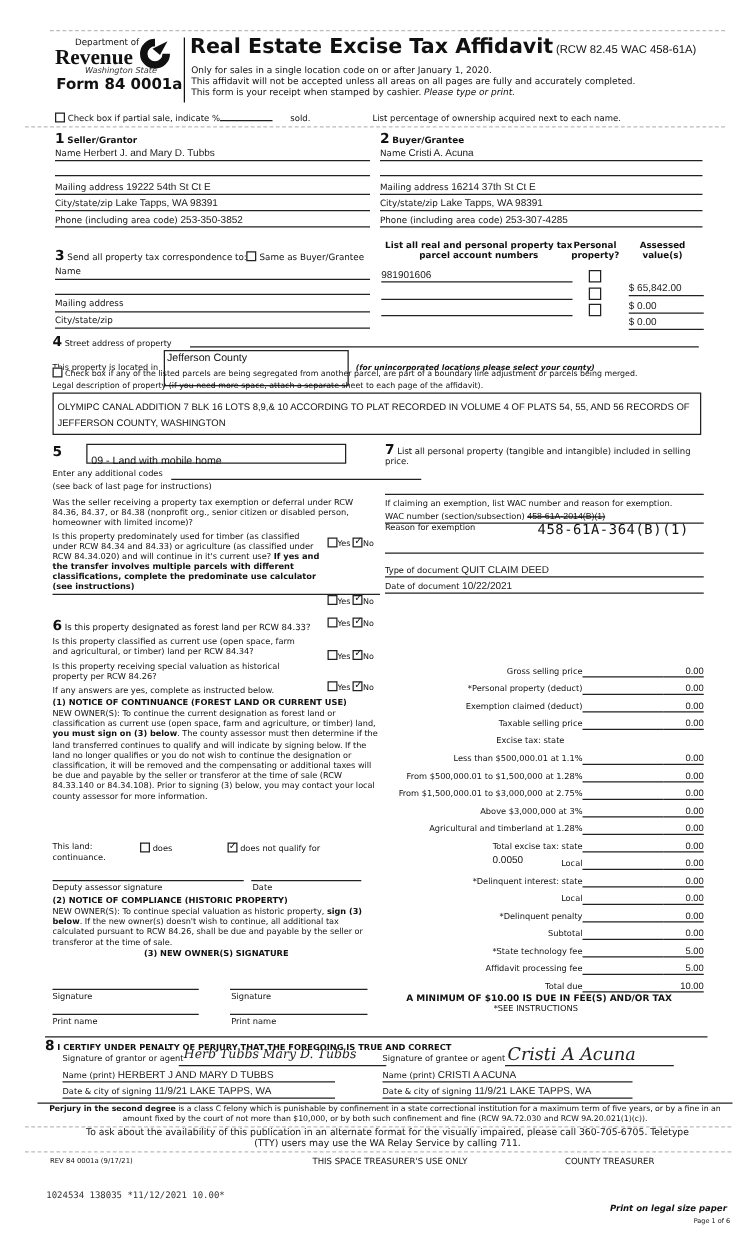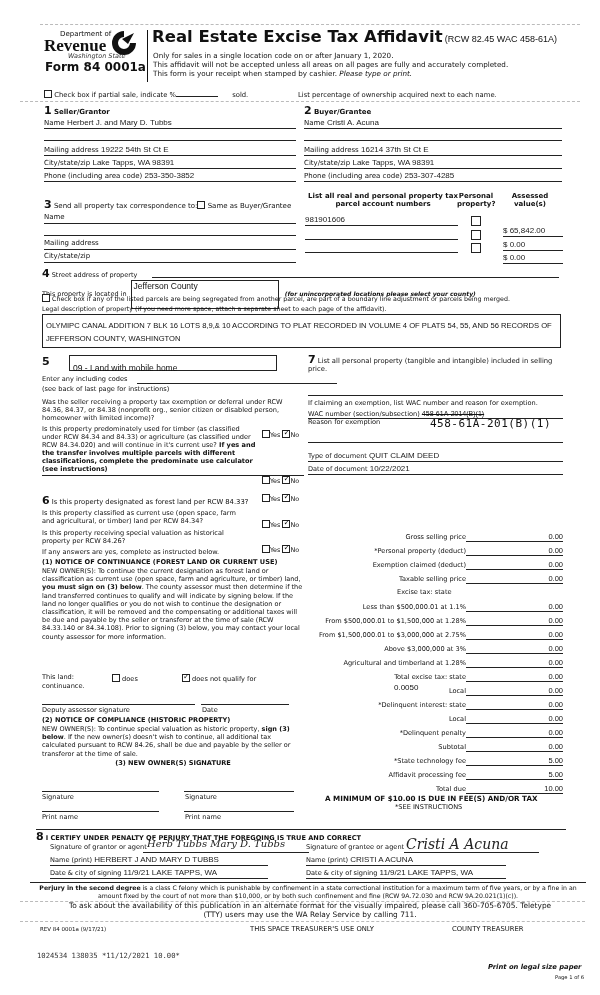--- a/index.html
+++ b/index.html
@@ -121,21 +121,21 @@
 </div>
 <div class="abs row" style="left:42px; top:305px; font-size:6.3px;">Legal description of property (if you need more space, attach a separate sheet to each page of the affidavit).</div>
 <div class="abs box f" style="left:42px; top:314px; width:519px; height:34px; padding:4px 3px; font-size:7.6px; line-height:13px;">OLYMIPC CANAL ADDITION 7 BLK 16 LOTS 8,9,&amp; 10 ACCORDING TO PLAT RECORDED IN VOLUME 4 OF PLATS 54, 55, AND 56 RECORDS OF JEFFERSON COUNTY, WASHINGTON</div>
 
 <div class="abs" style="left:42px; top:355px; width:262px;">
   <div class="row" style="position:relative; height:14px;">
     <span class="secnum">5</span>
     <span class="abs box f" style="left:27px; top:0; width:208px; height:13px; padding:7px 3px; font-size:8.5px;">09 - Land with mobile home</span>
   </div>
   <div class="row" style="margin-top:7px; font-size:6.6px; position:relative;">
-    <span>Enter any including codes</span>
+    <span>Enter any additional codes</span>
     <span class="abs uline" style="left:95px; width:200px; top:1px; height:7px;"></span>
   </div>
   <div style="font-size:6.6px; margin-top:2px;">(see back of last page for instructions)</div>
 
   <div style="position:relative; margin-top:4px; font-size:6.6px; line-height:8px; width:250px;">
     <span>Was the seller receiving a property tax exemption or deferral under RCW 84.36, 84.37, or 84.38 (nonprofit org., senior citizen or disabled person, homeowner with limited income)?</span>
   </div>
   <div class="abs row" style="left:220px; top:75px; font-size:6.4px;">
     <span class="cb"></span><span>Yes</span>
     <span class="cb checked"></span><span>No</span>
@@ -201,21 +201,21 @@
 <div class="abs" style="left:308px; top:356px; width:255px;">
   <div style="font-size:6.8px; line-height:8px;"><span class="secnum">7</span> <span>List all personal property (tangible and intangible) included in selling price.</span></div>
   <div class="uline" style="margin-top:22px; height:1px;"></div>
   <div style="font-size:6.6px; margin-top:4px;">If claiming an exemption, list WAC number and reason for exemption.</div>
   <div class="row uline" style="font-size:6.6px; margin-top:2px; height:9px;">
     <span>WAC number (section/subsection)</span>
     <span class="f" style="text-decoration:line-through; font-size:7px;">458-61A-2014(B)(1)</span>
   </div>
   <div class="row" style="font-size:6.6px; position:relative; height:10px;">
     <span>Reason for exemption</span>
-    <span class="abs" style="left:122px; top:-2px; font-family:'DejaVu Sans Mono',monospace; font-size:11px; letter-spacing:0.5px;">458-61A-201(B)(1)</span>
+    <span class="abs" style="left:122px; top:-2px; font-family:'DejaVu Sans Mono',monospace; font-size:11px; letter-spacing:0.5px;">458-61A-364(B)(1)</span>
   </div>
   <div class="uline" style="margin-top:13px; height:1px;"></div>
   <div class="row uline" style="font-size:6.6px; margin-top:8px; height:11px;">
     <span>Type of document</span> <span class="fill">QUIT CLAIM DEED</span>
   </div>
   <div class="row uline" style="font-size:6.6px; margin-top:2px; height:11px;">
     <span>Date of document</span> <span class="fill">10/22/2021</span>
   </div>
 </div>
 

